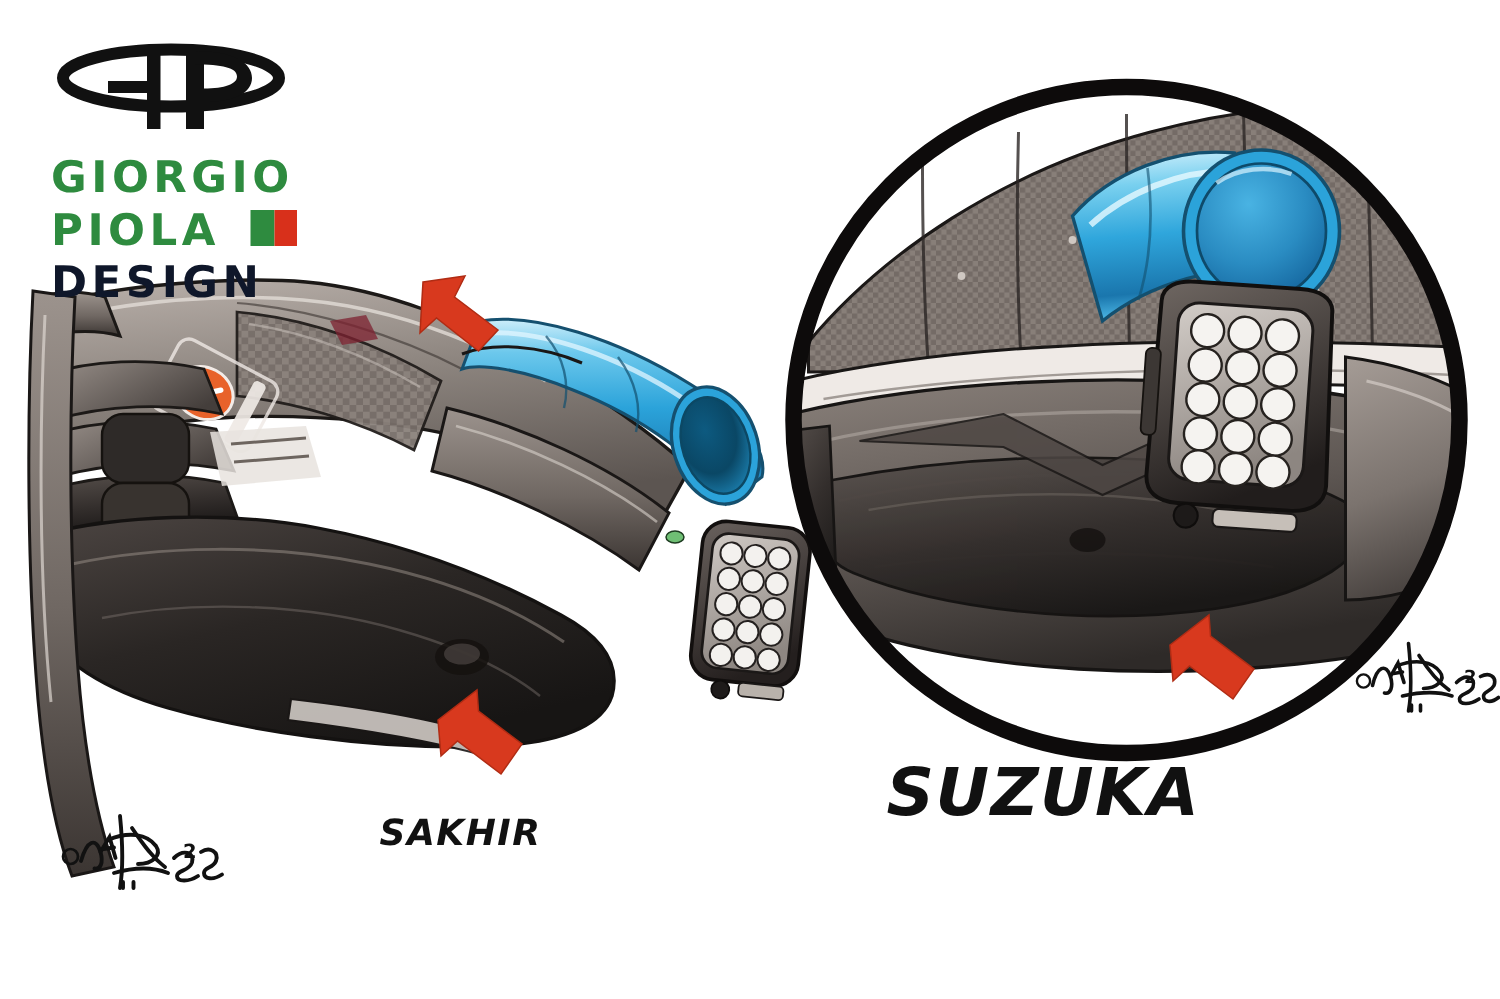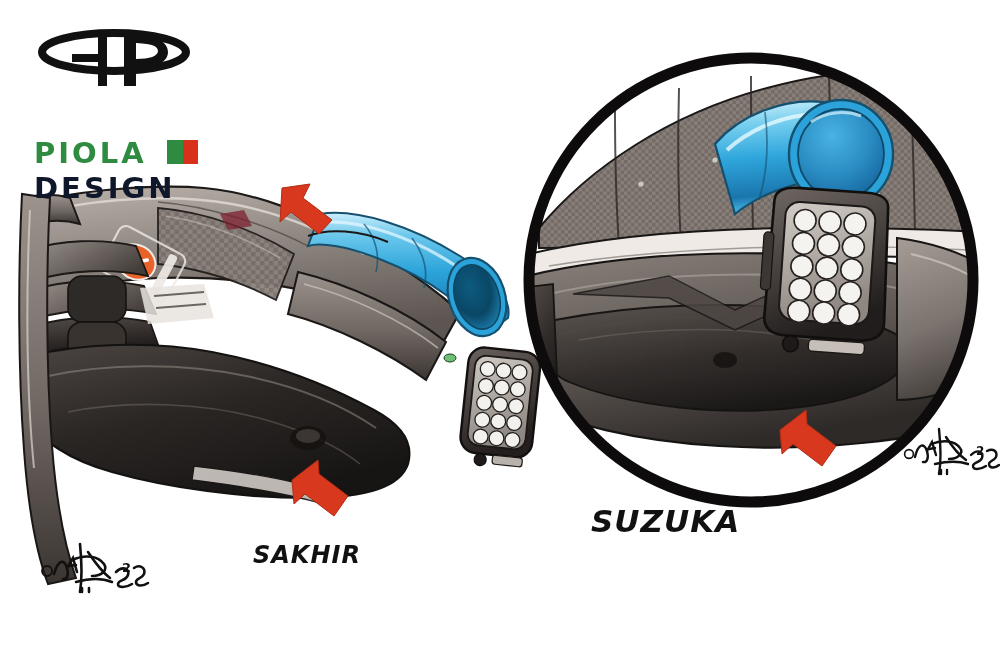--- a/index.html
+++ b/index.html
@@ -34,21 +34,21 @@
   
   .race-label{
     font-family:"DejaVu Sans", sans-serif;
     font-weight:bold;
     font-style:italic;
     color:#111111;
     letter-spacing:1px;
     white-space:nowrap;
   }
   #label-sakhir{left:253px;top:541px;font-size:24px;}
-  #label-suzuka{left:591px;top:503px;font-size:31px;font-style:italic;}
+  #label-suzuka{left:591px;top:503px;font-size:44px;font-style:italic;}
 
   
   .sig{width:120px;height:58px;}
   #sig-left{left:36px;top:538px;}
   #sig-right{left:900px;top:424px;width:100px;height:54px;}
 
   
   .arrow{}
   #arrow-sakhir-top{left:276px;top:180px;width:62px;height:58px;}
   #arrow-sakhir-bot{left:288px;top:458px;width:62px;height:62px;}
@@ -357,20 +357,21 @@
   </svg>
 
   <div id="logo" class="abs">
     <svg class="gp-mark" viewBox="0 0 170 60">
       <ellipse cx="82" cy="24" rx="72" ry="19" fill="none" stroke="#111111" stroke-width="8"></ellipse>
       <rect x="66" y="8" width="9" height="50" fill="#111111"></rect>
       <rect x="40" y="26" width="34" height="8" fill="#111111"></rect>
       <path d="M92 58 L92 6 L104 6 L104 58 Z" fill="#111111"></path>
       <path d="M98 6 C124 6 136 14 136 24 C136 34 124 40 104 40 L104 31 C118 31 126 28 126 23 C126 17 116 15 98 15 Z" fill="#111111"></path>
     </svg>
+    <div class="word w-giorgio">GIORGIO</div>
     <div class="word w-piola">PIOLA</div>
     <div class="flagbox">
       <i style="background:#ffffff"></i>
         <i style="background:#2e8b3f"></i>
         <i style="background:#d8301b"></i>
     </div>
     <div class="word w-design">DESIGN</div>
   </div>
 
   <div id="label-sakhir" class="abs race-label">SAKHIR</div>

